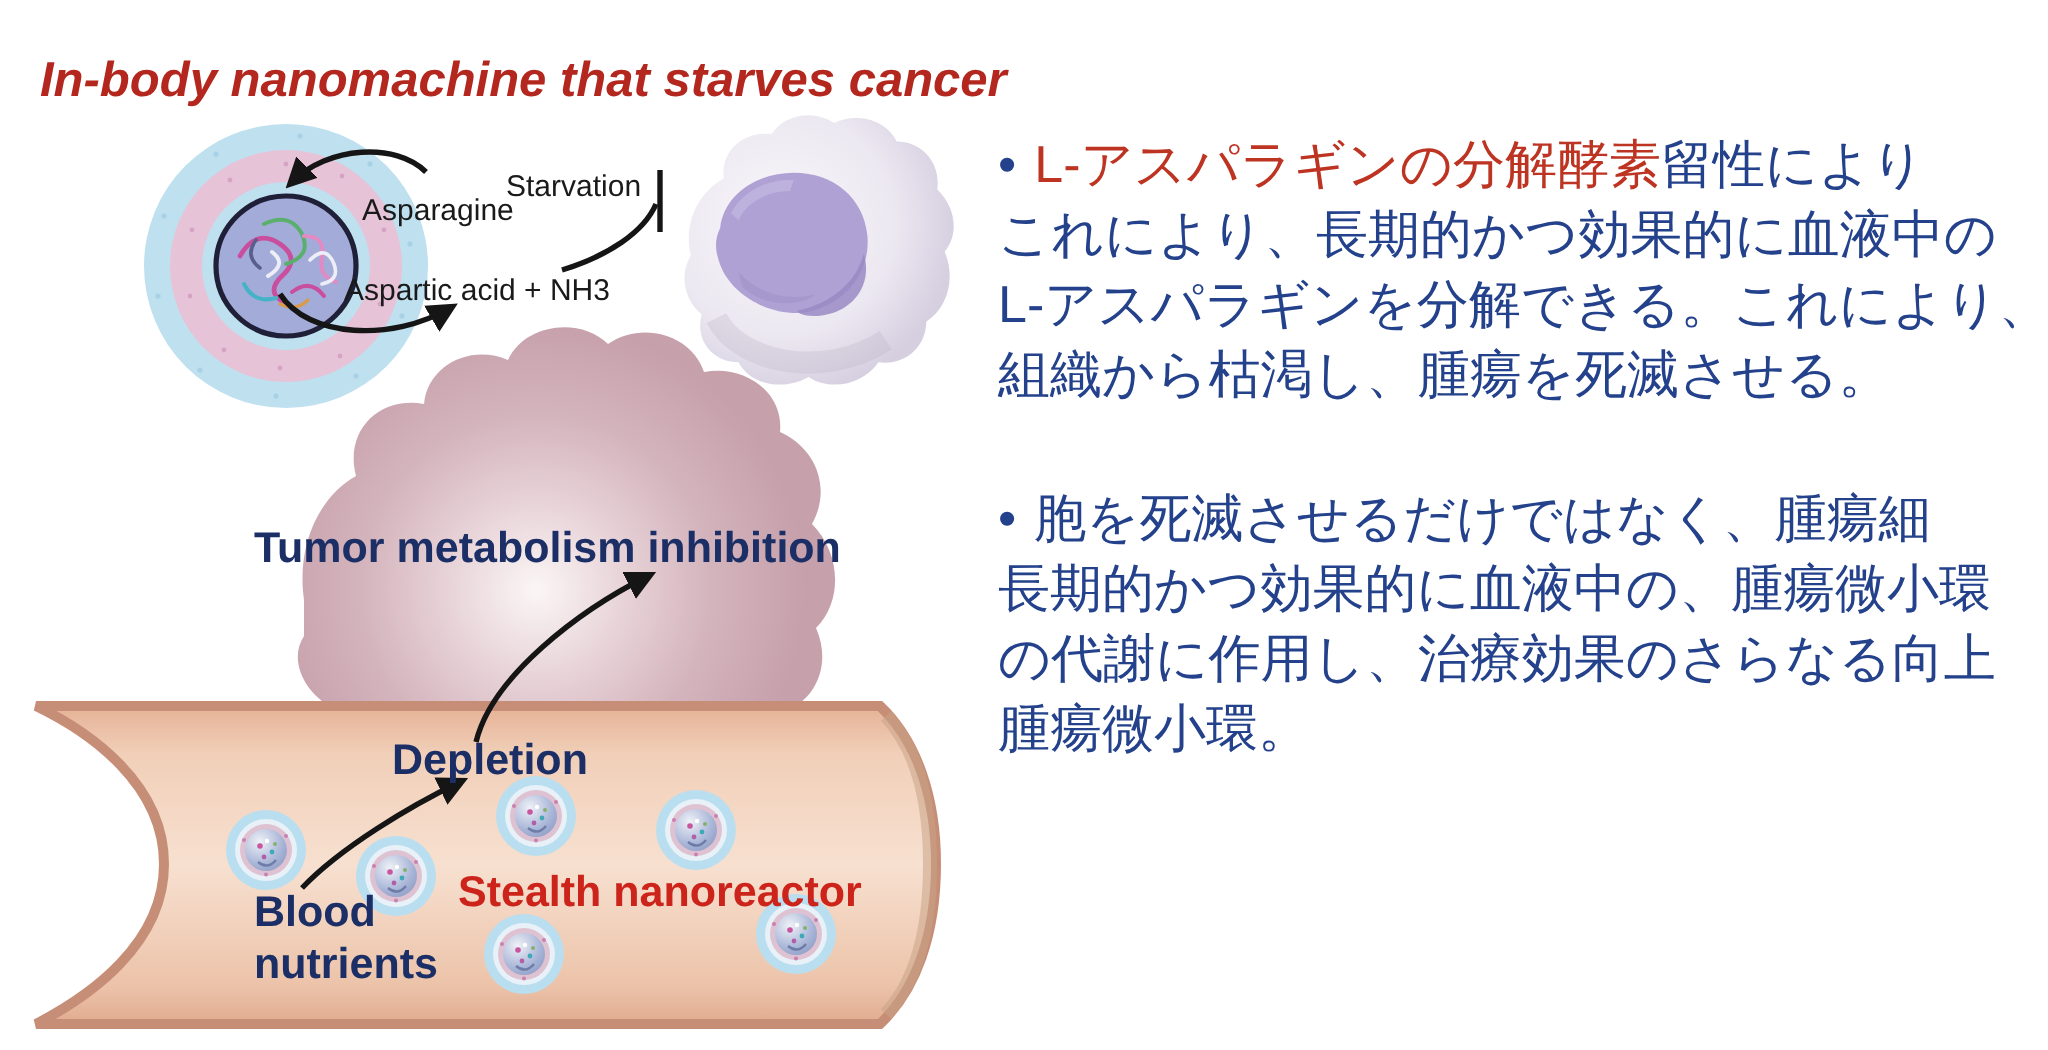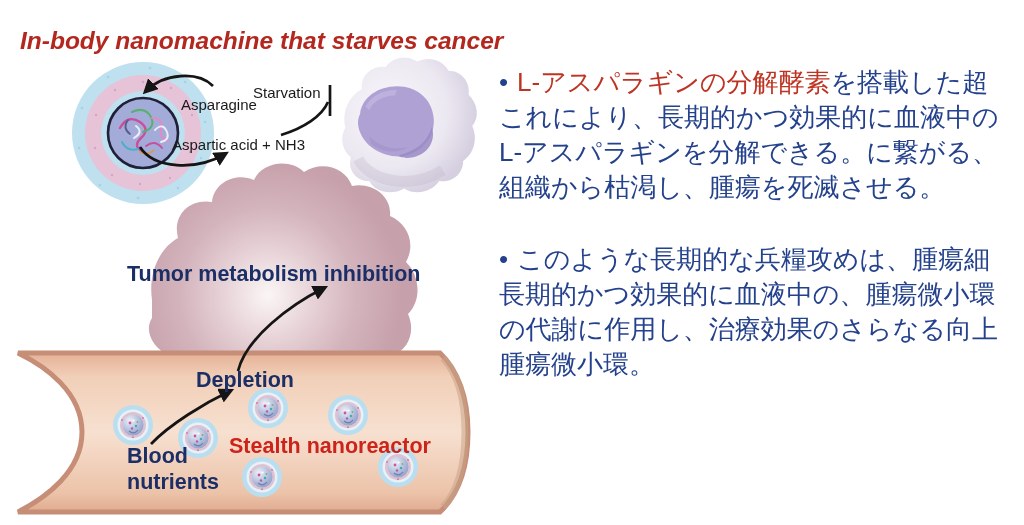--- a/index.html
+++ b/index.html
@@ -172,25 +172,25 @@
   <text x="172" y="150" font-size="15" fill="#1A1A1A">Aspartic acid + NH3</text>
   <text x="127" y="281" font-size="21.5" font-weight="bold" fill="#1B2F66">Tumor metabolism inhibition</text>
   <text x="196" y="387" font-size="21.5" font-weight="bold" fill="#1B2F66">Depletion</text>
   <text x="127" y="463" font-size="21.5" font-weight="bold" fill="#1B2F66">Blood</text>
   <text x="127" y="489" font-size="21.5" font-weight="bold" fill="#1B2F66">nutrients</text>
   <text x="229" y="453" font-size="21.5" font-weight="bold" fill="#CC231A">Stealth nanoreactor</text>
 </svg>
 
 <div id="rtext">
   <div>
-    <div class="jline"><span class="bullet">•</span><span class="red">L-アスパラギンの分解酵素</span><span>を搭載した超</span></div>
+    <div class="jline"><span class="bullet">•</span><span class="red">L-アスパラギンの分解酵素</span><span>留性により</span></div>
     <div class="jline">これにより、長期的かつ効果的に血液中の</div>
-    <div class="jline">L-アスパラギンを分解できる。に繋がる、</div>
+    <div class="jline">L-アスパラギンを分解できる。これにより、</div>
     <div class="jline">組織から枯渇し、腫瘍を死滅させる。</div>
   </div>
   <div class="pgap"></div>
   <div>
-    <div class="jline"><span class="bullet">•</span><span>このような長期的な兵糧攻めは、腫瘍細</span></div>
+    <div class="jline"><span class="bullet">•</span><span>胞を死滅させるだけではなく、腫瘍細</span></div>
     <div class="jline">長期的かつ効果的に血液中の、腫瘍微小環</div>
     <div class="jline">の代謝に作用し、治療効果のさらなる向上</div>
     <div class="jline">腫瘍微小環。</div>
   </div>
 </div>
 
 </body></html>

